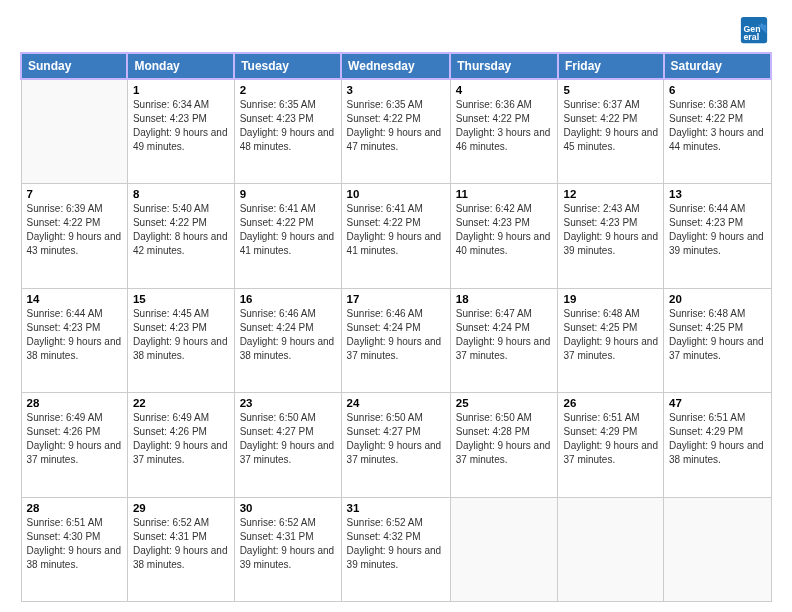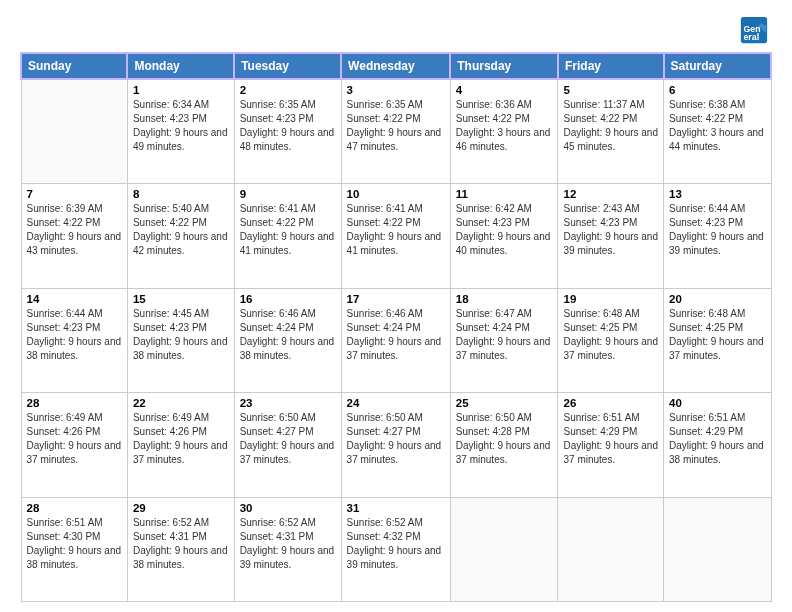--- a/index.html
+++ b/index.html
@@ -158,21 +158,21 @@
           <span class="day-num">4</span>
           <div class="day-info">
             <div>Sunrise: 6:36 AM</div>
             <div>Sunset: 4:22 PM</div>
             <div>Daylight: 3 hours and 46 minutes.</div>
           </div>
         </td>
           <td>
           <span class="day-num">5</span>
           <div class="day-info">
-            <div>Sunrise: 11:37 AM</div>
+            <div>Sunrise: 6:37 AM</div>
             <div>Sunset: 4:22 PM</div>
             <div>Daylight: 9 hours and 45 minutes.</div>
           </div>
         </td>
           <td>
           <span class="day-num">6</span>
           <div class="day-info">
             <div>Sunrise: 6:38 AM</div>
             <div>Sunset: 4:22 PM</div>
             <div>Daylight: 3 hours and 44 minutes.</div>
@@ -186,21 +186,21 @@
             <div>Sunrise: 6:39 AM</div>
             <div>Sunset: 4:22 PM</div>
             <div>Daylight: 9 hours and 43 minutes.</div>
           </div>
         </td>
           <td>
           <span class="day-num">8</span>
           <div class="day-info">
             <div>Sunrise: 5:40 AM</div>
             <div>Sunset: 4:22 PM</div>
-            <div>Daylight: 9 hours and 42 minutes.</div>
+            <div>Daylight: 8 hours and 42 minutes.</div>
           </div>
         </td>
           <td>
           <span class="day-num">9</span>
           <div class="day-info">
             <div>Sunrise: 6:41 AM</div>
             <div>Sunset: 4:22 PM</div>
             <div>Daylight: 9 hours and 41 minutes.</div>
           </div>
         </td>
@@ -338,21 +338,21 @@
         </td>
           <td>
           <span class="day-num">26</span>
           <div class="day-info">
             <div>Sunrise: 6:51 AM</div>
             <div>Sunset: 4:29 PM</div>
             <div>Daylight: 9 hours and 37 minutes.</div>
           </div>
         </td>
           <td>
-          <span class="day-num">40</span>
+          <span class="day-num">47</span>
           <div class="day-info">
             <div>Sunrise: 6:51 AM</div>
             <div>Sunset: 4:29 PM</div>
             <div>Daylight: 9 hours and 38 minutes.</div>
           </div>
         </td>
         </tr>
         <tr>
           <td>
           <span class="day-num">28</span>

